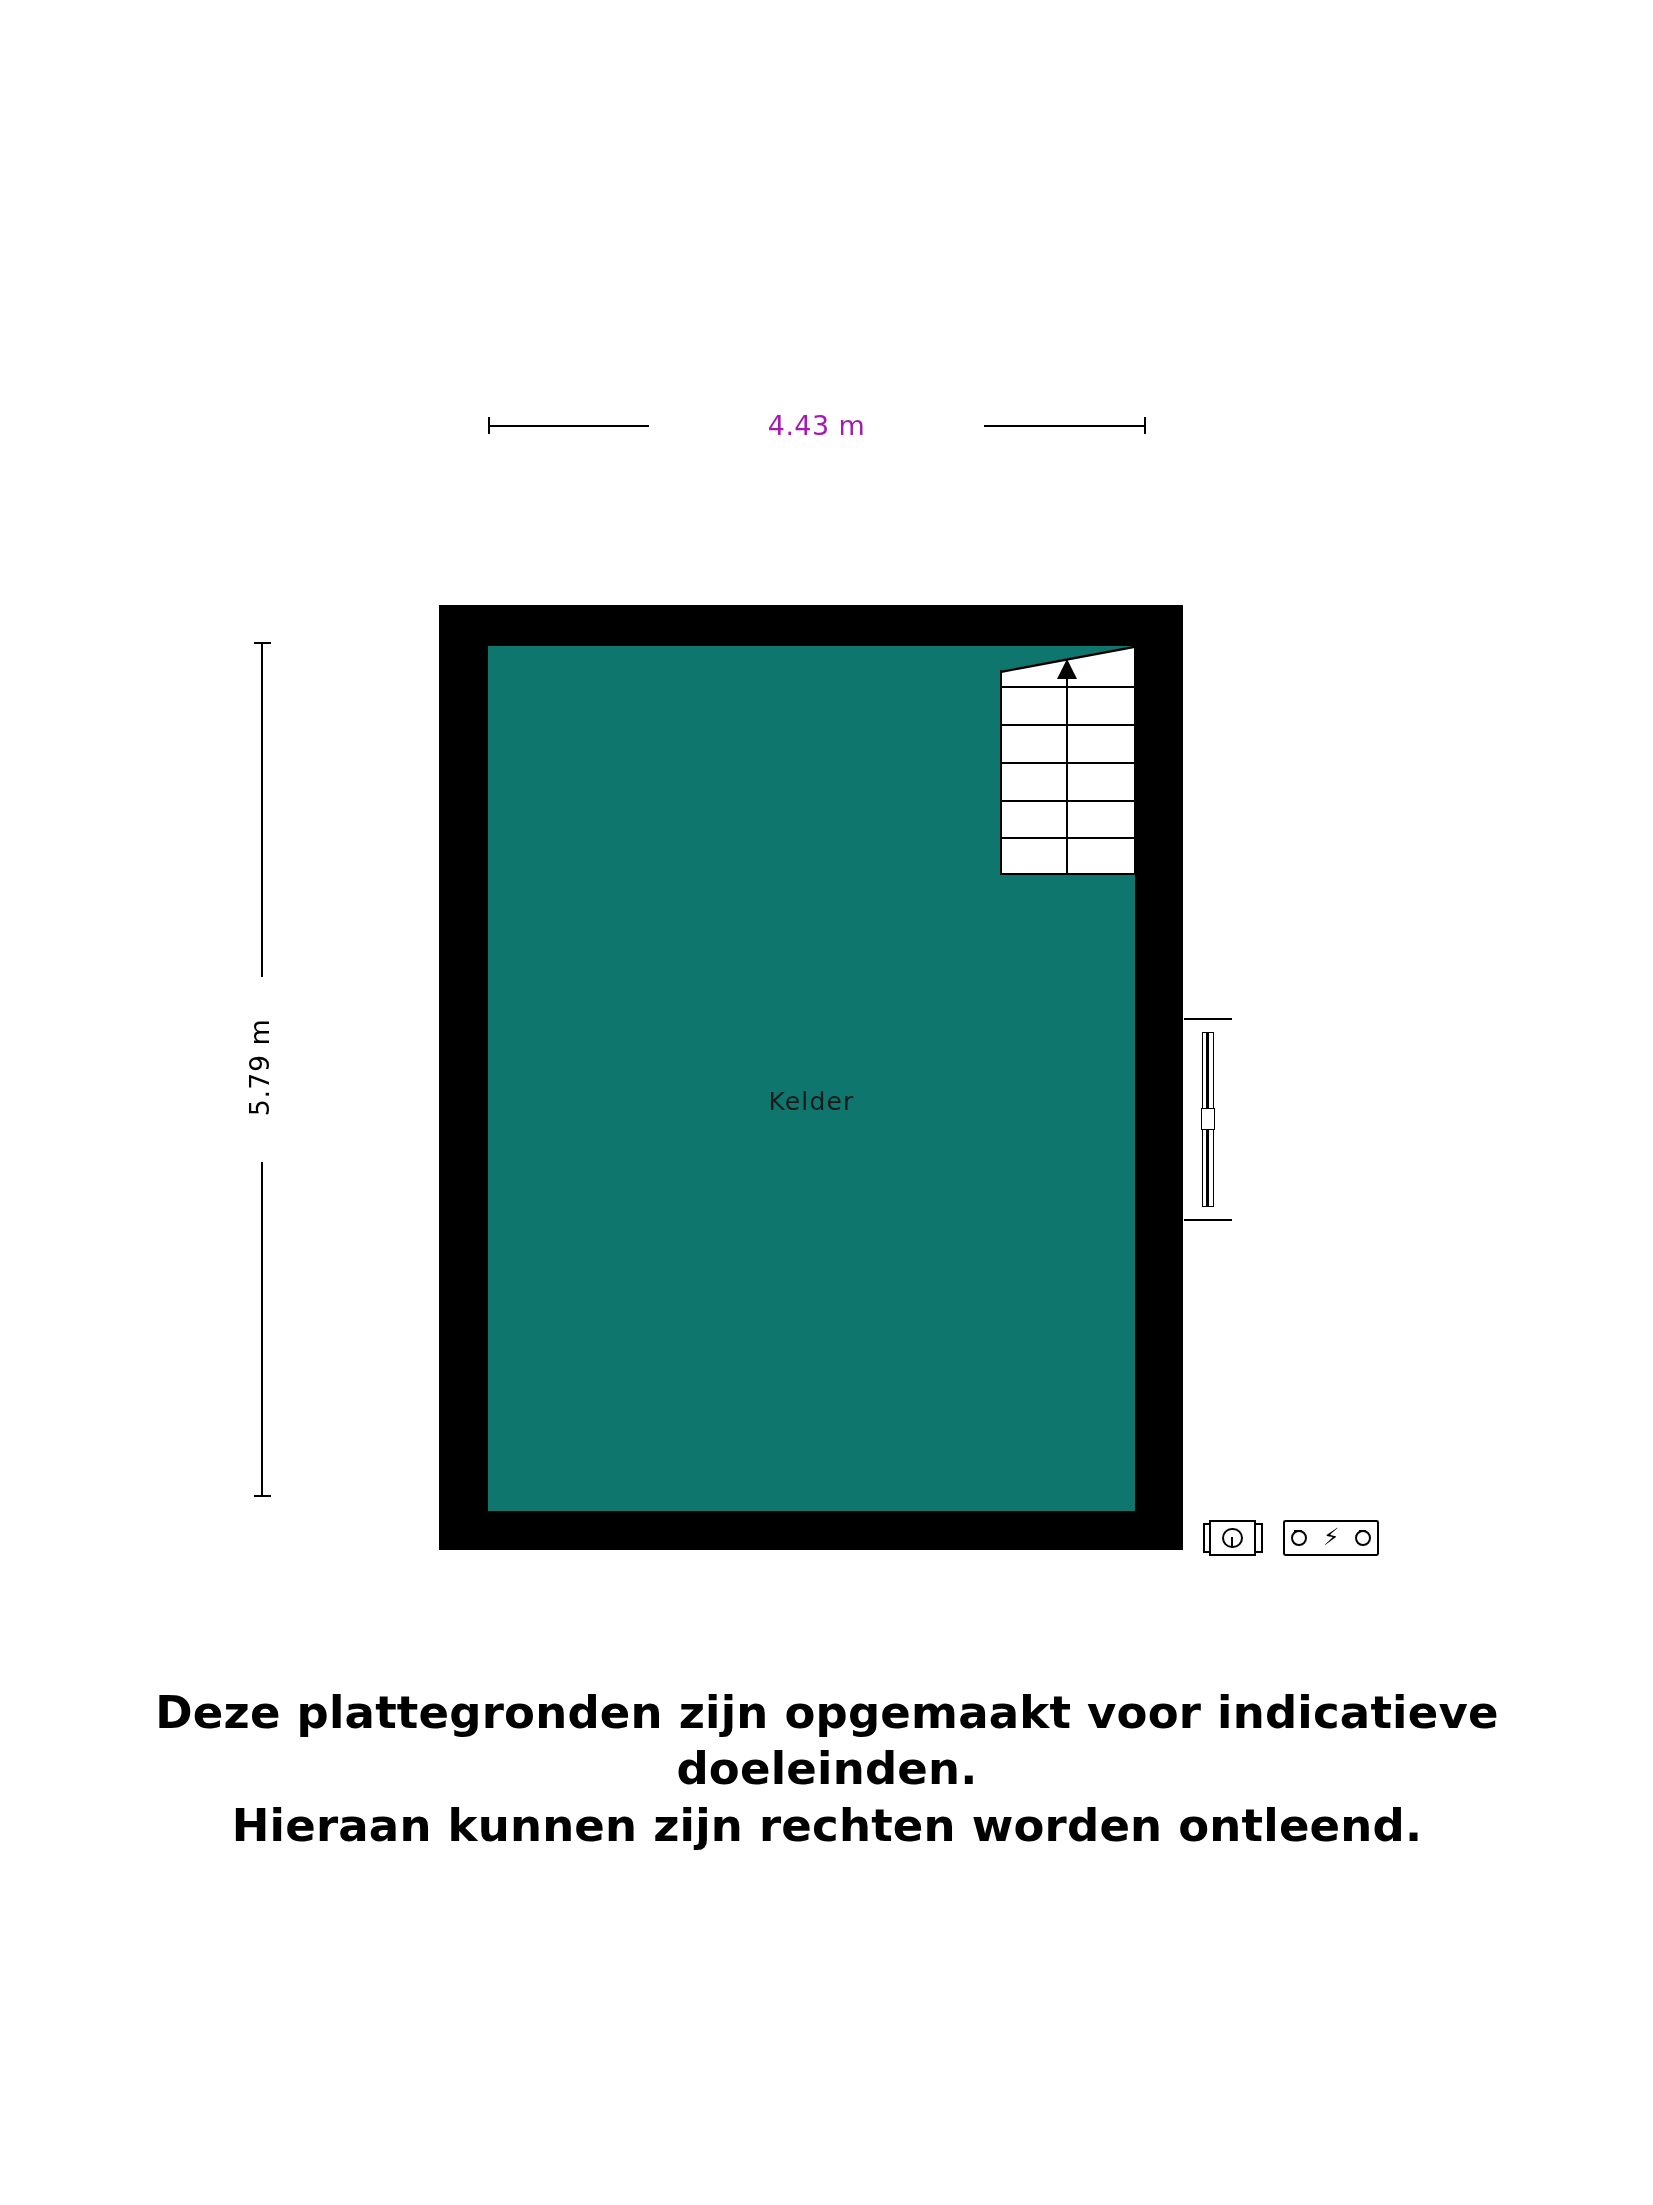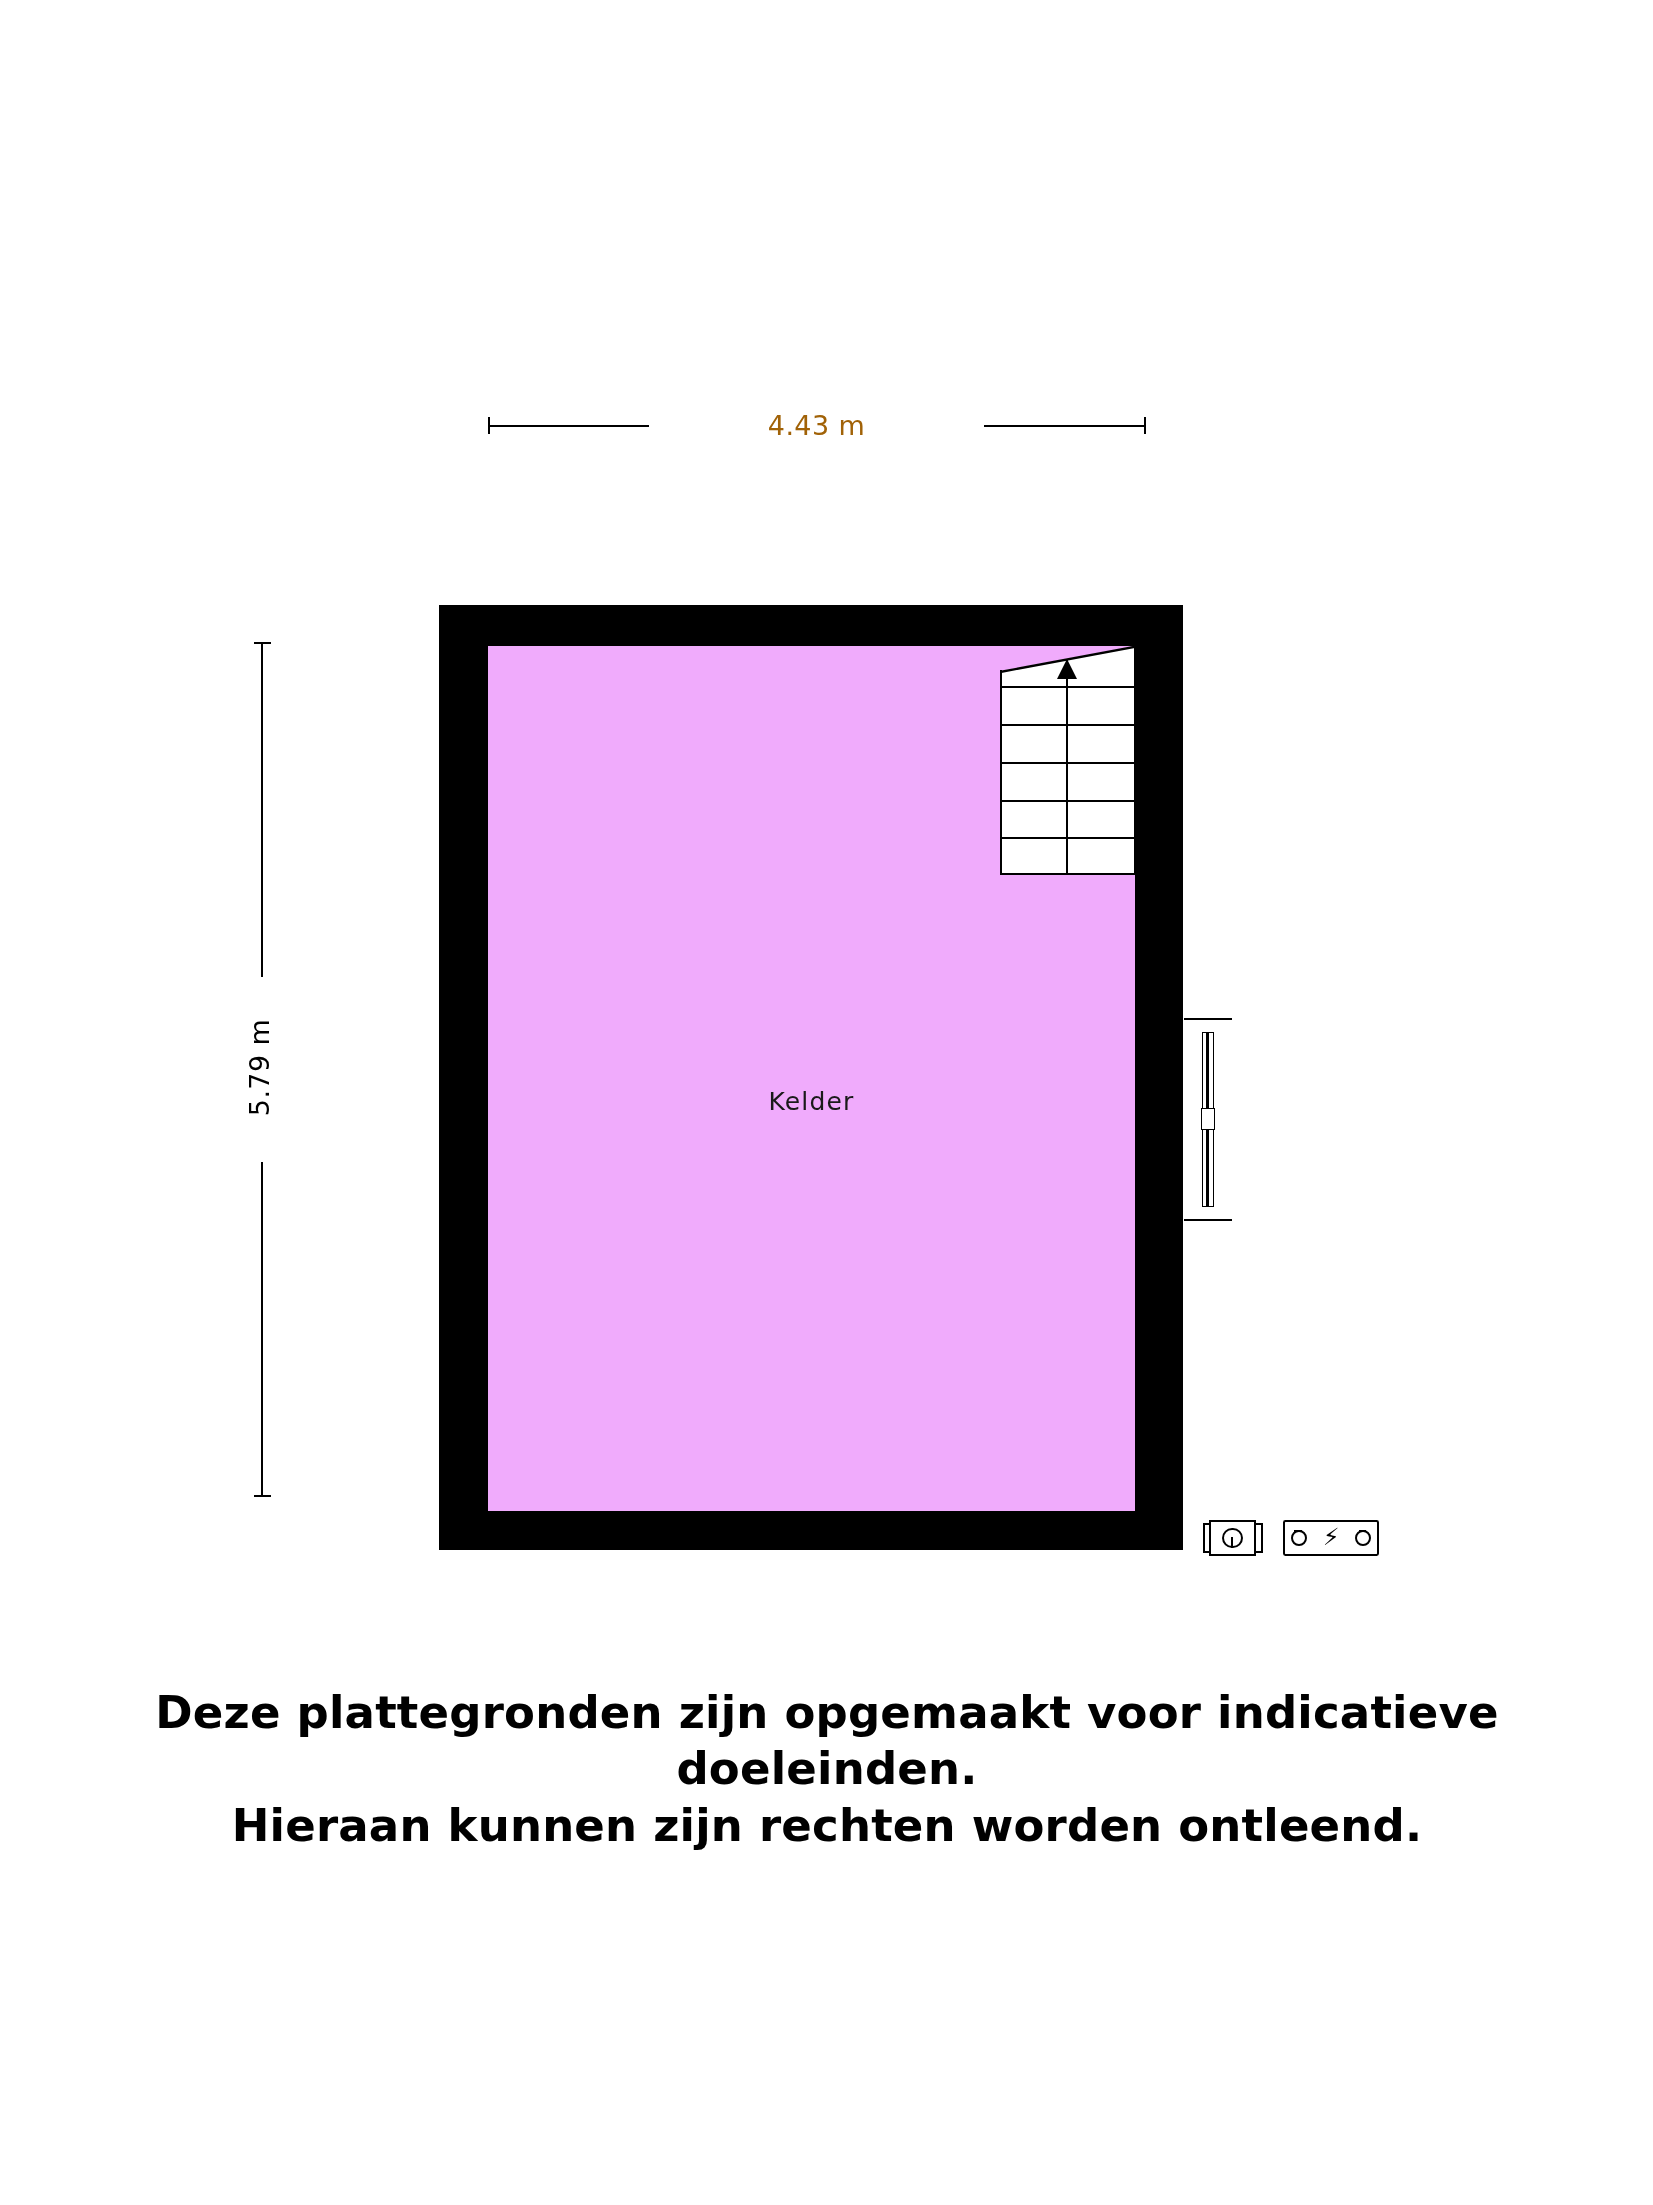--- a/index.html
+++ b/index.html
@@ -51,21 +51,21 @@
   .dim-top .tick-r { left: 656px; }
   .dim-top .label {
     position: absolute;
     left: 161px;
     top: 0;
     width: 335px;
     height: 31.5px;
     line-height: 31.5px;
     text-align: center;
     font-size: 27px;
-    color: #a16207;
+    color: #a21caf;
     letter-spacing: 0.4px;
     white-space: nowrap;
   }
 
   
   .dim-left {
     position: absolute;
     left: 244px;
     top: 642px;
     width: 36px;
@@ -125,21 +125,21 @@
     width: 744px;
     height: 945px;
     background: #000000;
   }
   .floor {
     position: absolute;
     left: 49px;
     top: 41px;
     width: 647px;
     height: 865px;
-    background: #f0abfc;
+    background: #0f766e;
   }
   .room-label {
     position: absolute;
     left: 0;
     top: 441px;
     width: 647px;
     text-align: center;
     font-size: 25px;
     color: #1a1a1a;
     letter-spacing: 1.2px;

